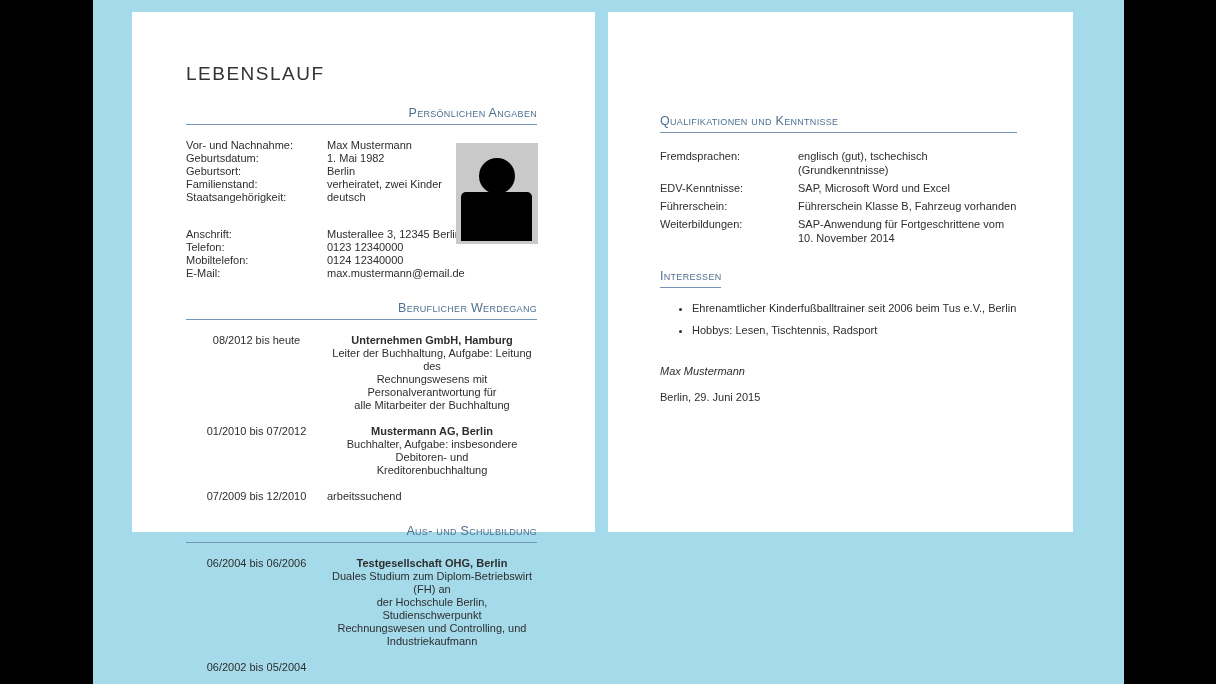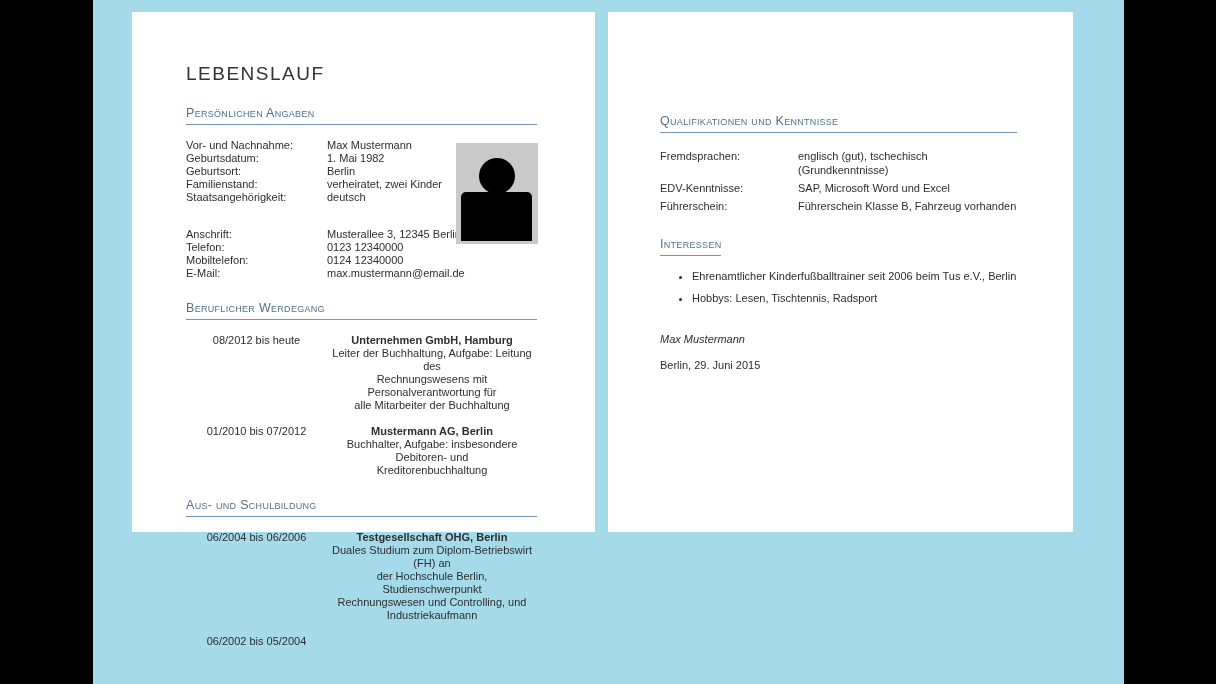--- a/index.html
+++ b/index.html
@@ -19,21 +19,21 @@
     margin-top:51px; font-size:19px; line-height:22px;
     letter-spacing:1.5px; font-weight:400; color:#333333;
   }
   .section-heading {
     font-variant:small-caps; font-weight:400; font-size:12.5px; line-height:15px;
     letter-spacing:0.3px; color:#4e7191;
     border-bottom:1px solid #7495b5; padding-bottom:3px;
   }
   .section-heading.short { display:inline-block; border-bottom:1px solid #7495b5; }
 
-  .mt-title-gap { margin-top:21px; }
+  .mt-title-gap { margin-top:21px;text-align:right; }
   .rows { margin-top:14px; font-size:11px; line-height:13px; }
   .kv-row { display:flex; }
   .kv-label { width:141px; flex-shrink:0; }
   .kv-value { white-space:pre-line; }
   .rows-gap { margin-top:24px; }
 
   .photo {
     position:absolute; left:324px; top:131px; width:82px; height:101px;
     background:#c9c9c9;
   }
@@ -127,20 +127,27 @@
           </span>
         </div>
         <div class="entry">
           <span class="entry-period">01/2010 bis 07/2012</span>
           <span class="entry-body">
             <div class="entry-title">Mustermann AG, Berlin</div>
             <div class="entry-desc">Buchhalter, Aufgabe: insbesondere Debitoren- und
 Kreditorenbuchhaltung</div>
           </span>
         </div>
+        <div class="entry">
+          <span class="entry-period">07/2009 bis 12/2010</span>
+          <span class="entry-body">
+
+            <div class="entry-desc">arbeitssuchend</div>
+          </span>
+        </div>
       </div>
 
       <h2 class="section-heading mt-title-gap">Aus- und Schulbildung</h2>
 
       <div class="entries">
         <div class="entry">
           <span class="entry-period">06/2004 bis 06/2006</span>
           <span class="entry-body">
             <div class="entry-title">Testgesellschaft OHG, Berlin</div>
             <div class="entry-desc">Duales Studium zum Diplom-Betriebswirt (FH) an
@@ -173,20 +180,25 @@
           <span class="kv-value">englisch (gut), tschechisch (Grundkenntnisse)</span>
         </div>
         <div class="kv-row">
           <span class="kv-label">EDV-Kenntnisse:</span>
           <span class="kv-value">SAP, Microsoft Word und Excel</span>
         </div>
         <div class="kv-row">
           <span class="kv-label">Führerschein:</span>
           <span class="kv-value">Führerschein Klasse B, Fahrzeug vorhanden</span>
         </div>
+        <div class="kv-row">
+          <span class="kv-label">Weiterbildungen:</span>
+          <span class="kv-value">SAP-Anwendung für Fortgeschrittene vom
+10. November 2014</span>
+        </div>
       </div>
 
       <div class="interests-heading-wrap">
         <h2 class="section-heading short">Interessen</h2>
       </div>
 
       <ul class="interest-list">
         <li>Ehrenamtlicher Kinderfußballtrainer seit 2006 beim Tus e.V., Berlin</li>
         <li>Hobbys: Lesen, Tischtennis, Radsport</li>
       </ul>

